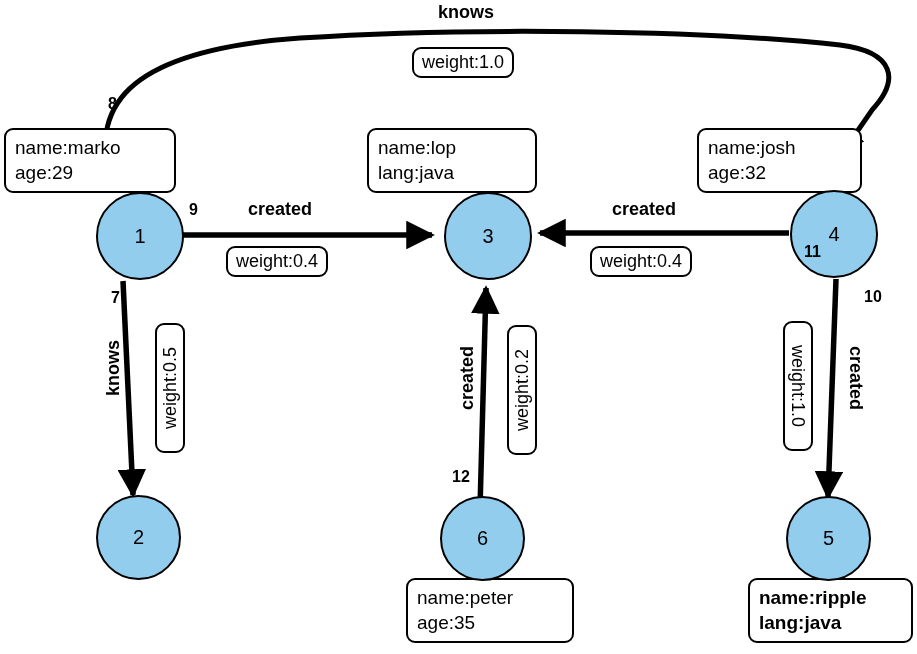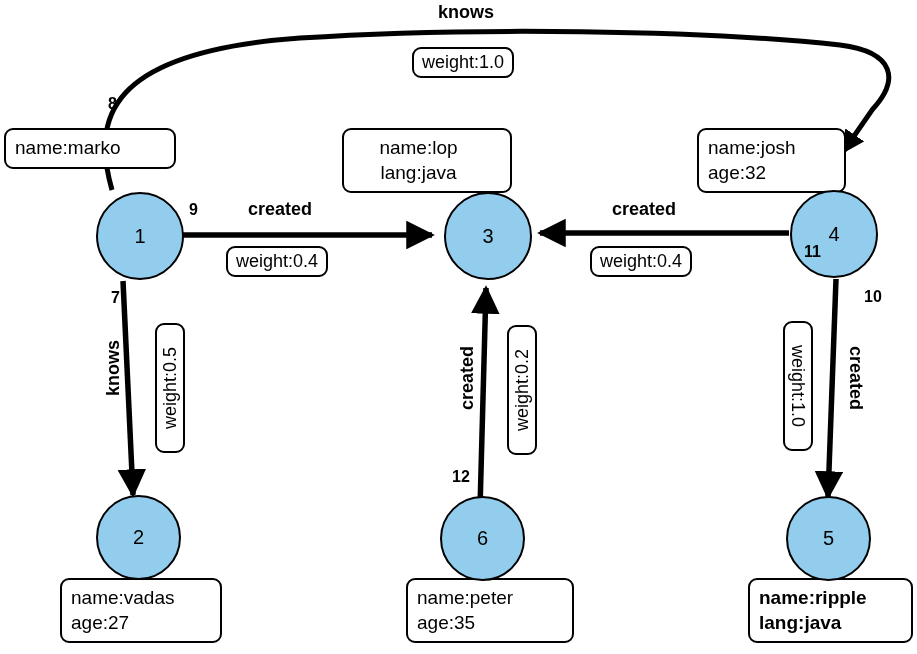--- a/index.html
+++ b/index.html
@@ -127,36 +127,33 @@
       <line x1="480" y1="508" x2="486" y2="288" stroke="#000000" stroke-width="5.5" marker-end="url(#arrow)"></line>
     </g>
 
     <g>
       <line x1="836" y1="279" x2="828" y2="497" stroke="#000000" stroke-width="5.5" marker-end="url(#arrow)"></line>
     </g>
   </svg>
 
   <div class="prop-box" style="left:4px; top:128px; width:172px;">
     <div>name:marko</div>
-  </div>
-
-  <div class="prop-box" style="left:342px; top:128px; width:170px;text-align:center;">
+    <div>age:29</div>
+  </div>
+
+  <div class="prop-box" style="left:367px; top:128px; width:170px;">
     <div>name:lop</div>
     <div>lang:java</div>
   </div>
 
-  <div class="prop-box" style="left:697px; top:128px; width:149px;">
+  <div class="prop-box" style="left:697px; top:128px; width:165px;">
     <div>name:josh</div>
     <div>age:32</div>
   </div>
 
-  <div class="prop-box" style="left:60px; top:578px; width:162px;">
-    <div>name:vadas</div>
-    <div>age:27</div>
-  </div>
 
   <div class="prop-box" style="left:406px; top:578px; width:168px;">
     <div>name:peter</div>
     <div>age:35</div>
   </div>
 
   <div class="prop-box" style="left:748px; top:578px; width:165px;font-weight:bold;">
     <div>name:ripple</div>
     <div>lang:java</div>
   </div>

